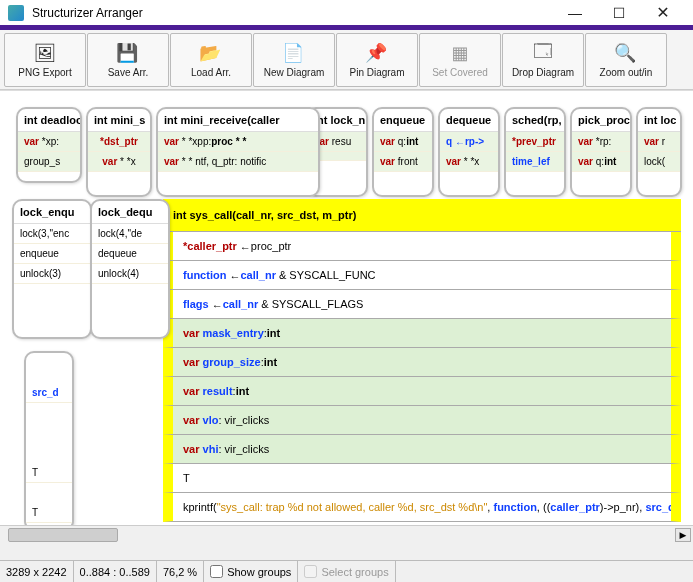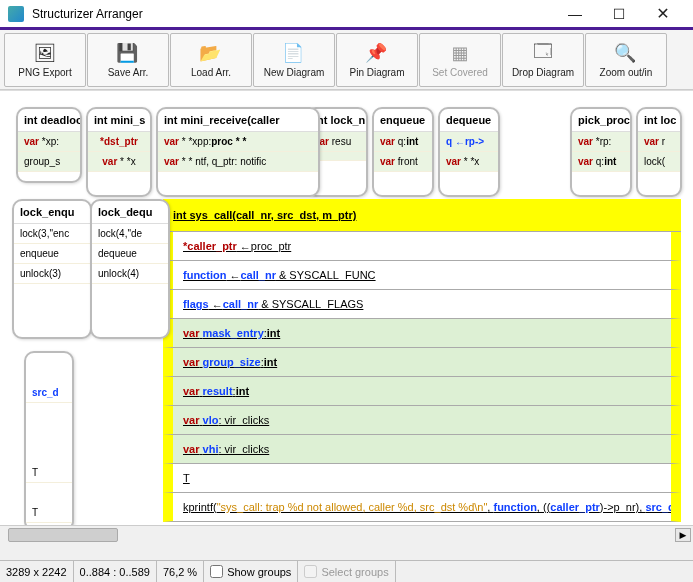--- a/index.html
+++ b/index.html
@@ -1,17 +1,17 @@
 <!DOCTYPE html>
 <html><head>
 <meta charset="utf-8">
 <style>
 * { box-sizing: border-box; margin: 0; padding: 0; font-family: Tahoma, Arial, sans-serif; }
 body { width: 693px; height: 582px; background: #f0f0f0; display: flex; flex-direction: column; overflow: hidden; }
-.titlebar { height: 30px; background: #fff; border-bottom: 3px solid #4c1d95; display: flex; align-items: center; padding: 0 8px; }
+.titlebar { height: 30px; background: #fff; border-bottom: 5px solid #4c1d95; display: flex; align-items: center; padding: 0 8px; }
 .titlebar .icon { width: 16px; height: 16px; background: linear-gradient(135deg,#4aa,#28c); margin-right: 8px; border-radius: 2px; }
 .titlebar .title { font-size: 12px; flex: 1; color: #000; }
 .titlebar .btn { width: 44px; height: 28px; display: flex; align-items: center; justify-content: center; color: #222; font-size: 14px; }
 .titlebar .btn.close { font-size: 16px; }
 
 .toolbar { height: 60px; background: #f4f4f4; border-bottom: 1px solid #ccc; display: flex; padding: 3px 4px; gap: 1px; }
 .tool { width: 82px; height: 54px; border: 1px solid #bbb; background: #f8f8f8; display: flex; flex-direction: column; align-items: center; justify-content: center; font-size: 10px; color: #222; border-radius: 2px; cursor: pointer; }
 .tool.disabled { color: #999; }
 .tool .ticon { width: 22px; height: 22px; margin-bottom: 3px; display: flex; align-items: center; justify-content: center; font-size: 18px; }
 
@@ -19,21 +19,21 @@
 
 .stackcard { position: absolute; background: #fff; border: 2px solid #bbb; border-radius: 10px; box-shadow: 1px 1px 3px rgba(0,0,0,.15); font-size: 10px; overflow: hidden; }
 .stackcard .hd { padding: 5px 6px; font-weight: bold; font-size: 11px; color: #000; border-bottom: 1px solid #ddd; white-space: nowrap; }
 .stackcard .row { padding: 4px 6px; border-bottom: 1px solid #f4efdc; background: #eaf4e2; white-space: nowrap; font-size: 10px; }
 .stackcard .row.white { background: #fff; }
 .kw-var { color: #b00000; font-weight: bold; }
 .kw-type { color: #000; font-weight: bold; }
 .kw-blue { color: #1040ff; font-weight: bold; }
 .kw-star { color: #b00000; font-weight: bold; }
 
-.maincard { position: absolute; left: 163px; top: 108px; right: 12px; bottom: 8px; background: #737373; text-decoration: underline; }
+.maincard { position: absolute; left: 163px; top: 108px; right: 12px; bottom: 8px; background: #737373; }
 .maincard .titlebox { background: #ffff00; padding: 10px 10px; font-weight: bold; font-size: 11px; border-bottom: 1px solid #aaa; }
 .maincard .line { padding: 8px 10px; font-size: 11px; border: 1px solid #aaa; border-top: none; background: #fff; white-space: nowrap; overflow: hidden; }
 .maincard .line.green { background: #ddf0d4; }
 .maincard .line.yel { border-left: 10px solid #ffff00; border-right: 10px solid #ffff00; }
 
 .scroll { height: 18px; background: #f0f0f0; border-top: 1px solid #ccc; position: relative; }
 .scroll .thumb { position: absolute; top: 2px; left: 8px; width: 110px; height: 14px; background: #cfcfcf; border: 1px solid #aaa; border-radius: 2px; }
 .scroll .arrow { position: absolute; right: 2px; top: 2px; width: 16px; height: 14px; background: #e8e8e8; border: 1px solid #aaa; text-align: center; font-size: 9px; line-height: 13px; }
 
 .status { height: 22px; background: #f0f0f0; border-top: 1px solid #bbb; display: flex; font-size: 11px; align-items: stretch; margin-top: 17px; }
@@ -91,20 +91,25 @@
 <div class="canvas" id="canvas">
     <div class="stackcard" style="left: 636px; top: 16px; width: 46px; height: 90px;">
       <div class="hd">int loc</div>
       <div class="row"><span class="kw-var">var</span> r</div>
       <div class="row">lock(</div>
     </div>
     <div class="stackcard" style="left: 570px; top: 16px; width: 62px; height: 90px;">
       <div class="hd">pick_proc</div>
       <div class="row"><span class="kw-var">var</span> *rp:</div>
       <div class="row"><span class="kw-var">var</span> q:<span class="kw-type">int</span></div>
+    </div>
+    <div class="stackcard" style="left: 504px; top: 16px; width: 62px; height: 90px;">
+      <div class="hd">sched(rp,</div>
+      <div class="row"><span class="kw-star">*prev_ptr</span></div>
+      <div class="row"><span class="kw-blue">time_lef</span></div>
     </div>
     <div class="stackcard" style="left: 438px; top: 16px; width: 62px; height: 90px;">
       <div class="hd">dequeue</div>
       <div class="row"><span class="kw-blue">q ←rp-&gt;</span></div>
       <div class="row"><span class="kw-var">var</span> * *x</div>
     </div>
     <div class="stackcard" style="left: 372px; top: 16px; width: 62px; height: 90px;">
       <div class="hd">enqueue</div>
       <div class="row"><span class="kw-var">var</span> q:<span class="kw-type">int</span></div>
       <div class="row"><span class="kw-var">var</span> front</div>

